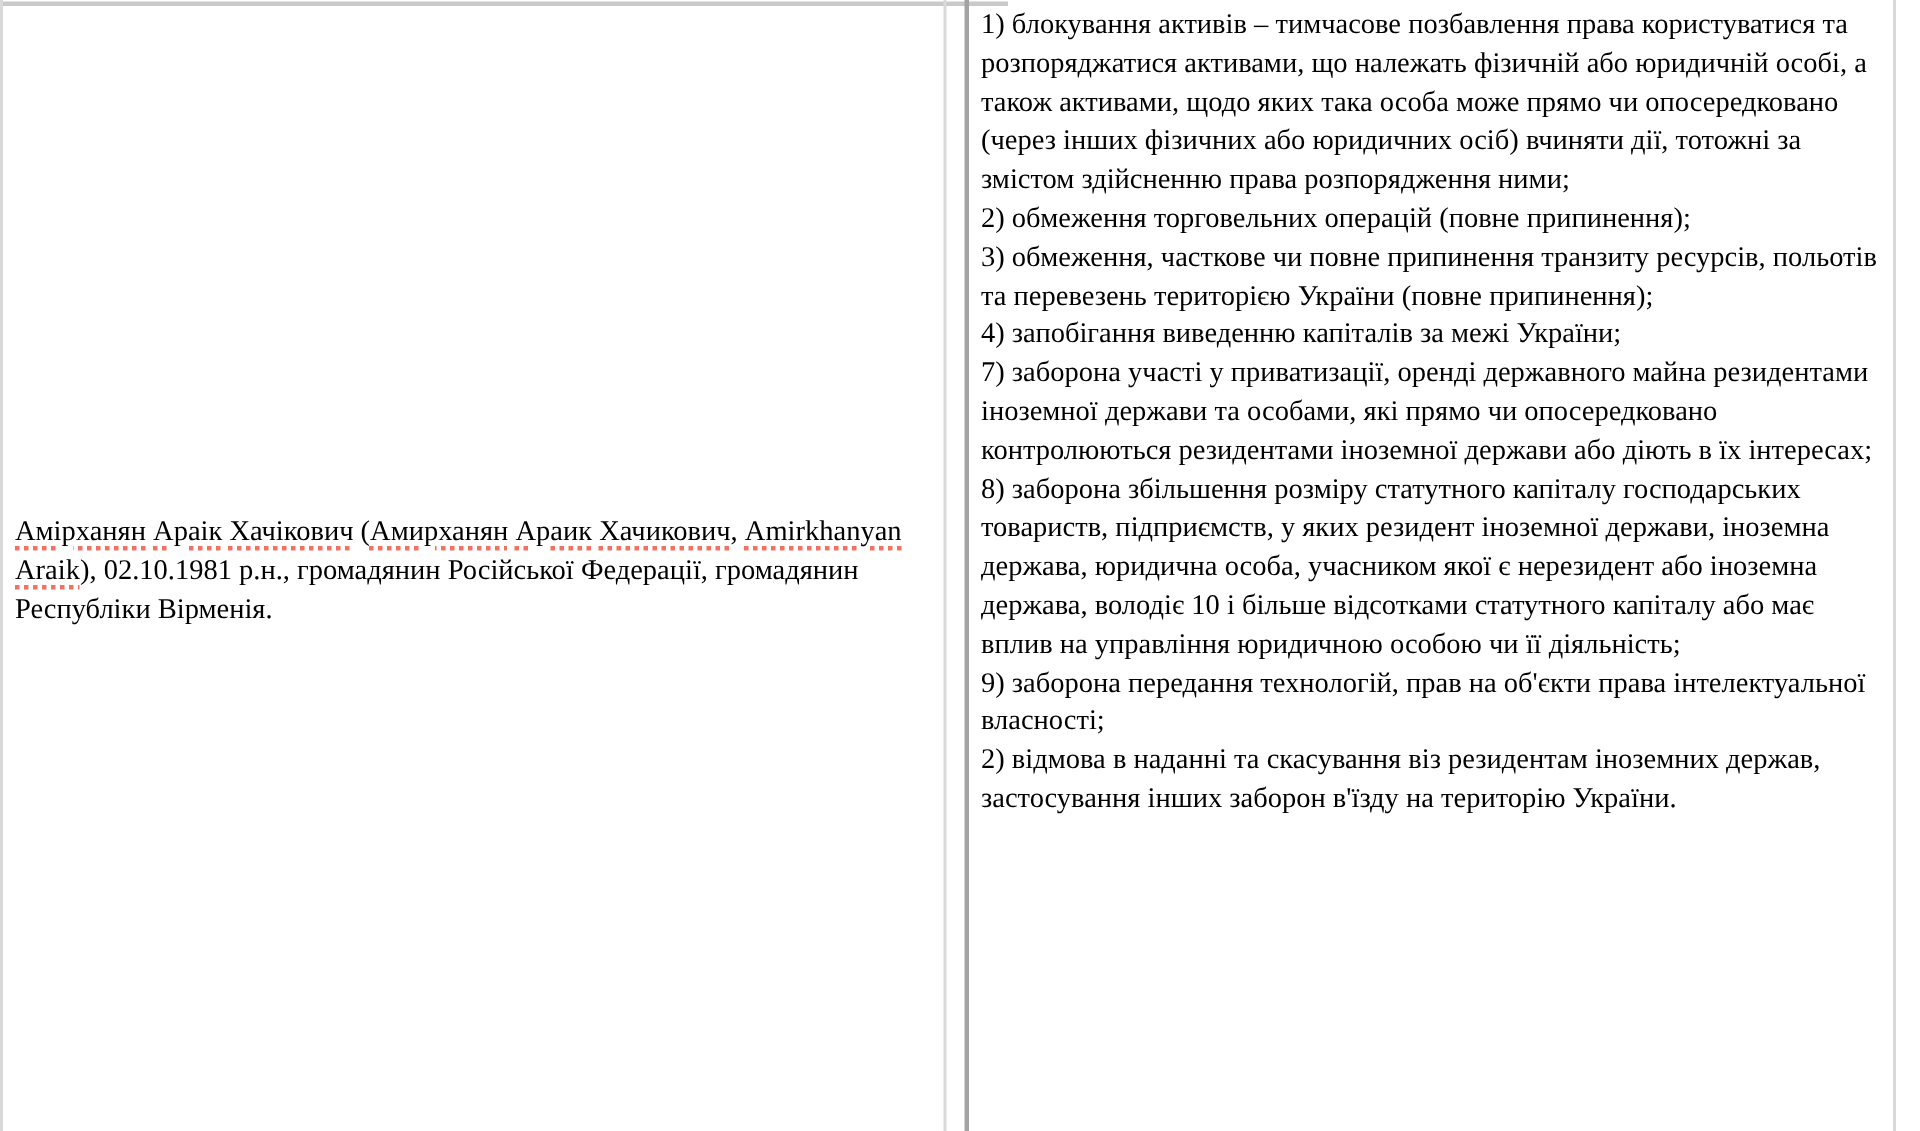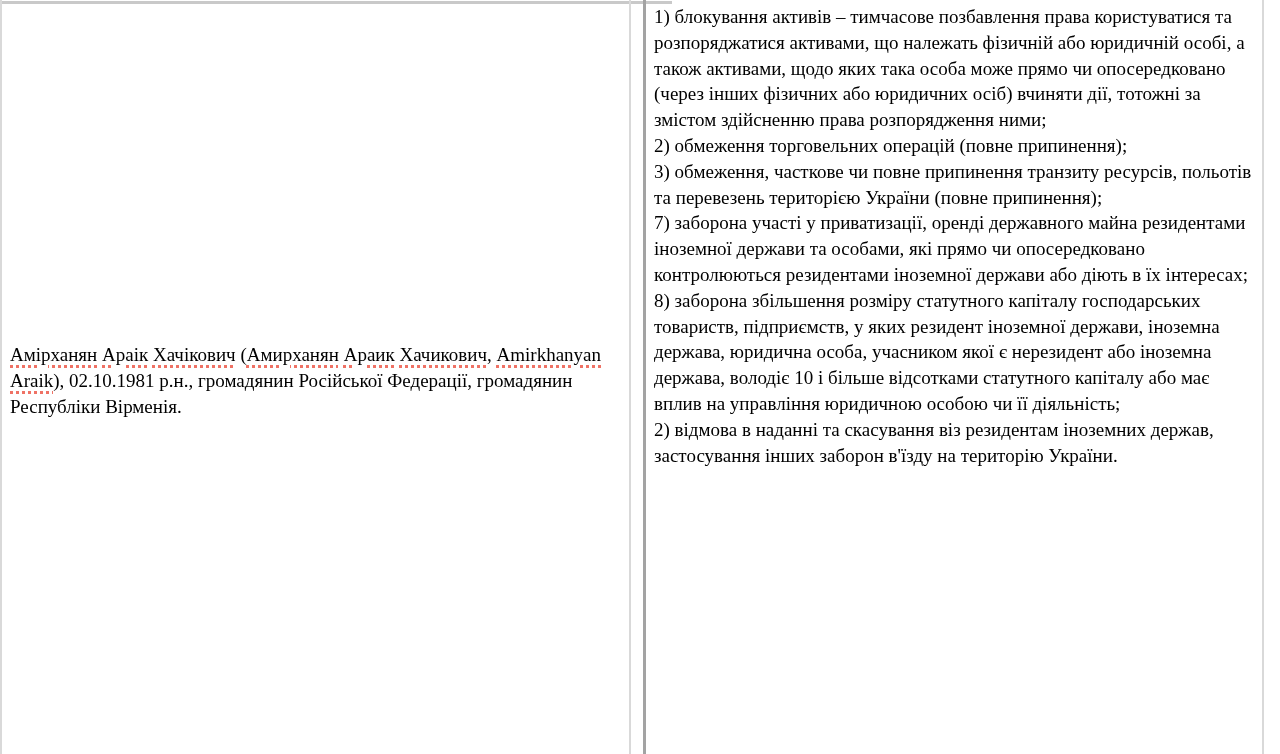--- a/index.html
+++ b/index.html
@@ -64,19 +64,21 @@
 
   <div class="cell cell-left">
     <p><span class="misspelled">Амірханян</span><span> </span><span class="misspelled">Араік</span><span> </span><span class="misspelled">Хачікович</span><span> (</span><span class="misspelled">Амирханян</span><span> </span><span class="misspelled">Араик</span><span> </span><span class="misspelled">Хачикович</span><span>, </span><span class="misspelled">Amirkhanyan</span><span> </span><span class="misspelled">Araik</span><span>), 02.10.1981 р.н., громадянин Російської Федерації, громадянин Республіки Вірменія.</span></p>
   </div>
 
   <div class="cell cell-right">
     <div>
         <p>1) блокування активів – тимчасове позбавлення права користуватися та розпоряджатися активами, що належать фізичній або юридичній особі, а також активами, щодо яких така особа може прямо чи опосередковано (через інших фізичних або юридичних осіб) вчиняти дії, тотожні за змістом здійсненню права розпорядження ними;</p>
         <p>2) обмеження торговельних операцій (повне припинення);</p>
         <p>3) обмеження, часткове чи повне припинення транзиту ресурсів, польотів та перевезень територією України (повне припинення);</p>
+        <p>4) запобігання виведенню капіталів за межі України;</p>
         <p>7) заборона участі у приватизації, оренді державного майна резидентами іноземної держави та особами, які прямо чи опосередковано контролюються резидентами іноземної держави або діють в їх інтересах;</p>
         <p>8) заборона збільшення розміру статутного капіталу господарських товариств, підприємств, у яких резидент іноземної держави, іноземна держава, юридична особа, учасником якої є нерезидент або іноземна держава, володіє 10 і більше відсотками статутного капіталу або має вплив на управління юридичною особою чи її діяльність;</p>
+        <p>9) заборона передання технологій, прав на об'єкти права інтелектуальної власності;</p>
         <p>2) відмова в наданні та скасування віз резидентам іноземних держав, застосування інших заборон в'їзду на територію України.</p>
       </div>
   </div>
 
 </div>
 
 </body></html>

